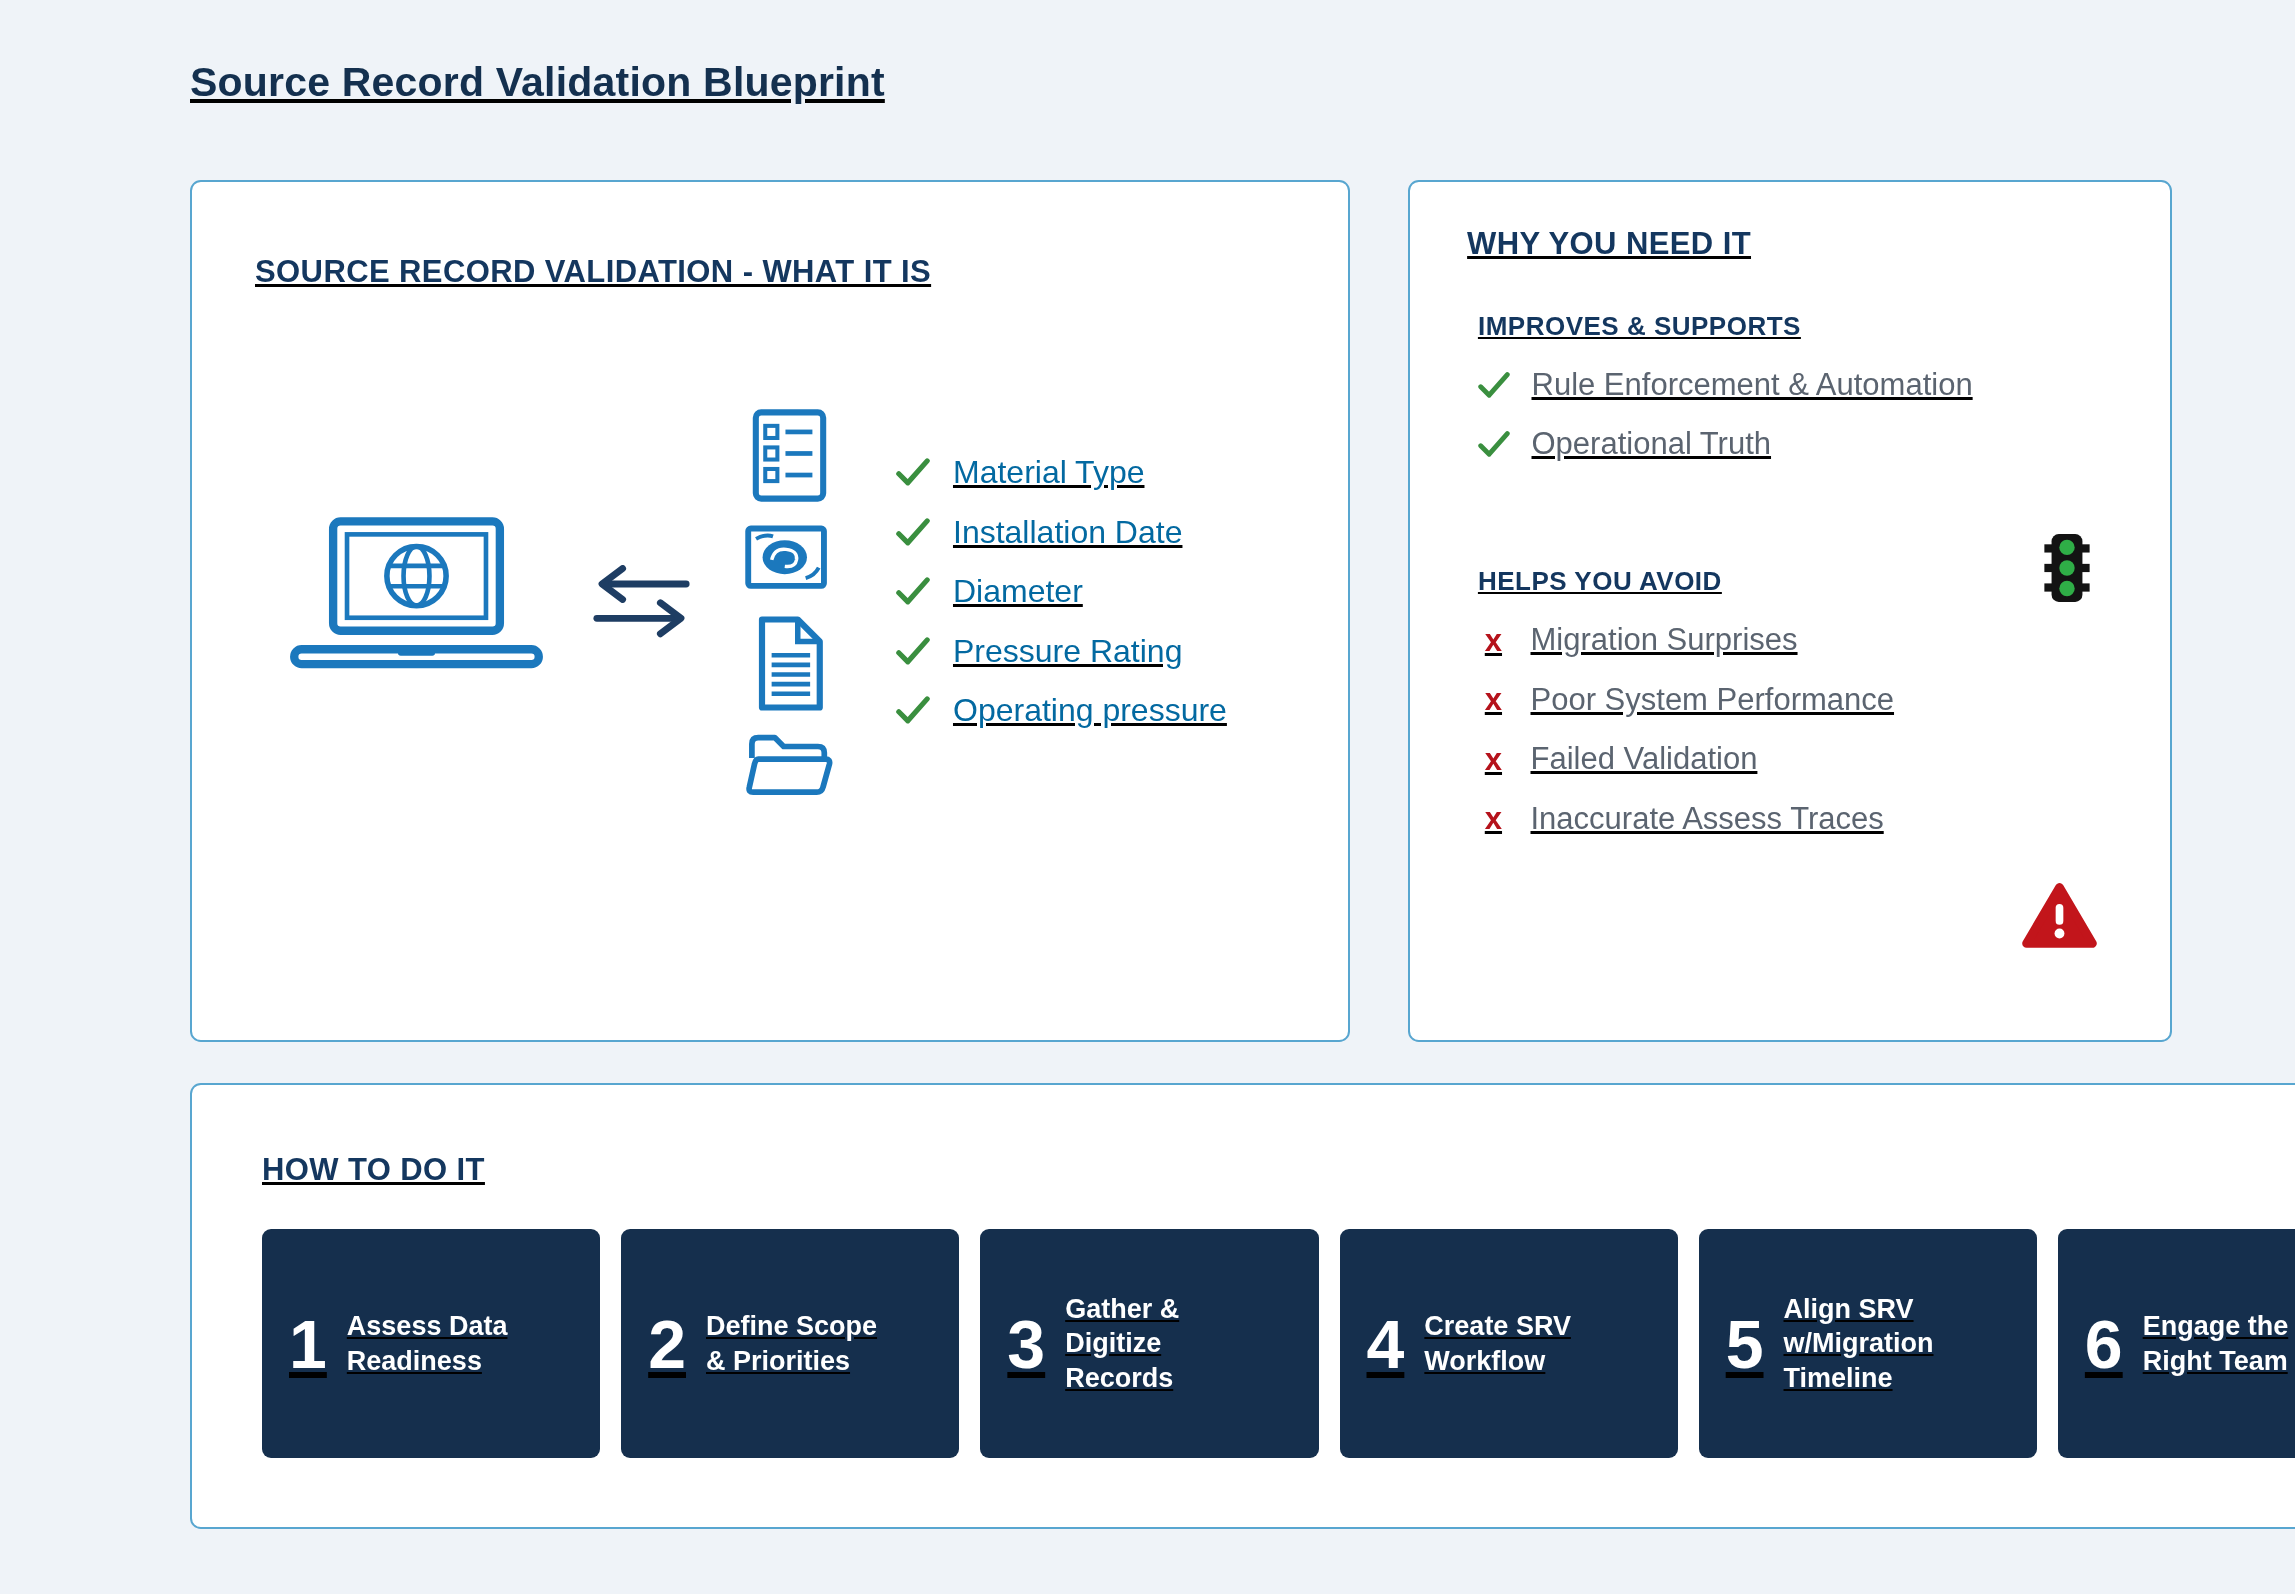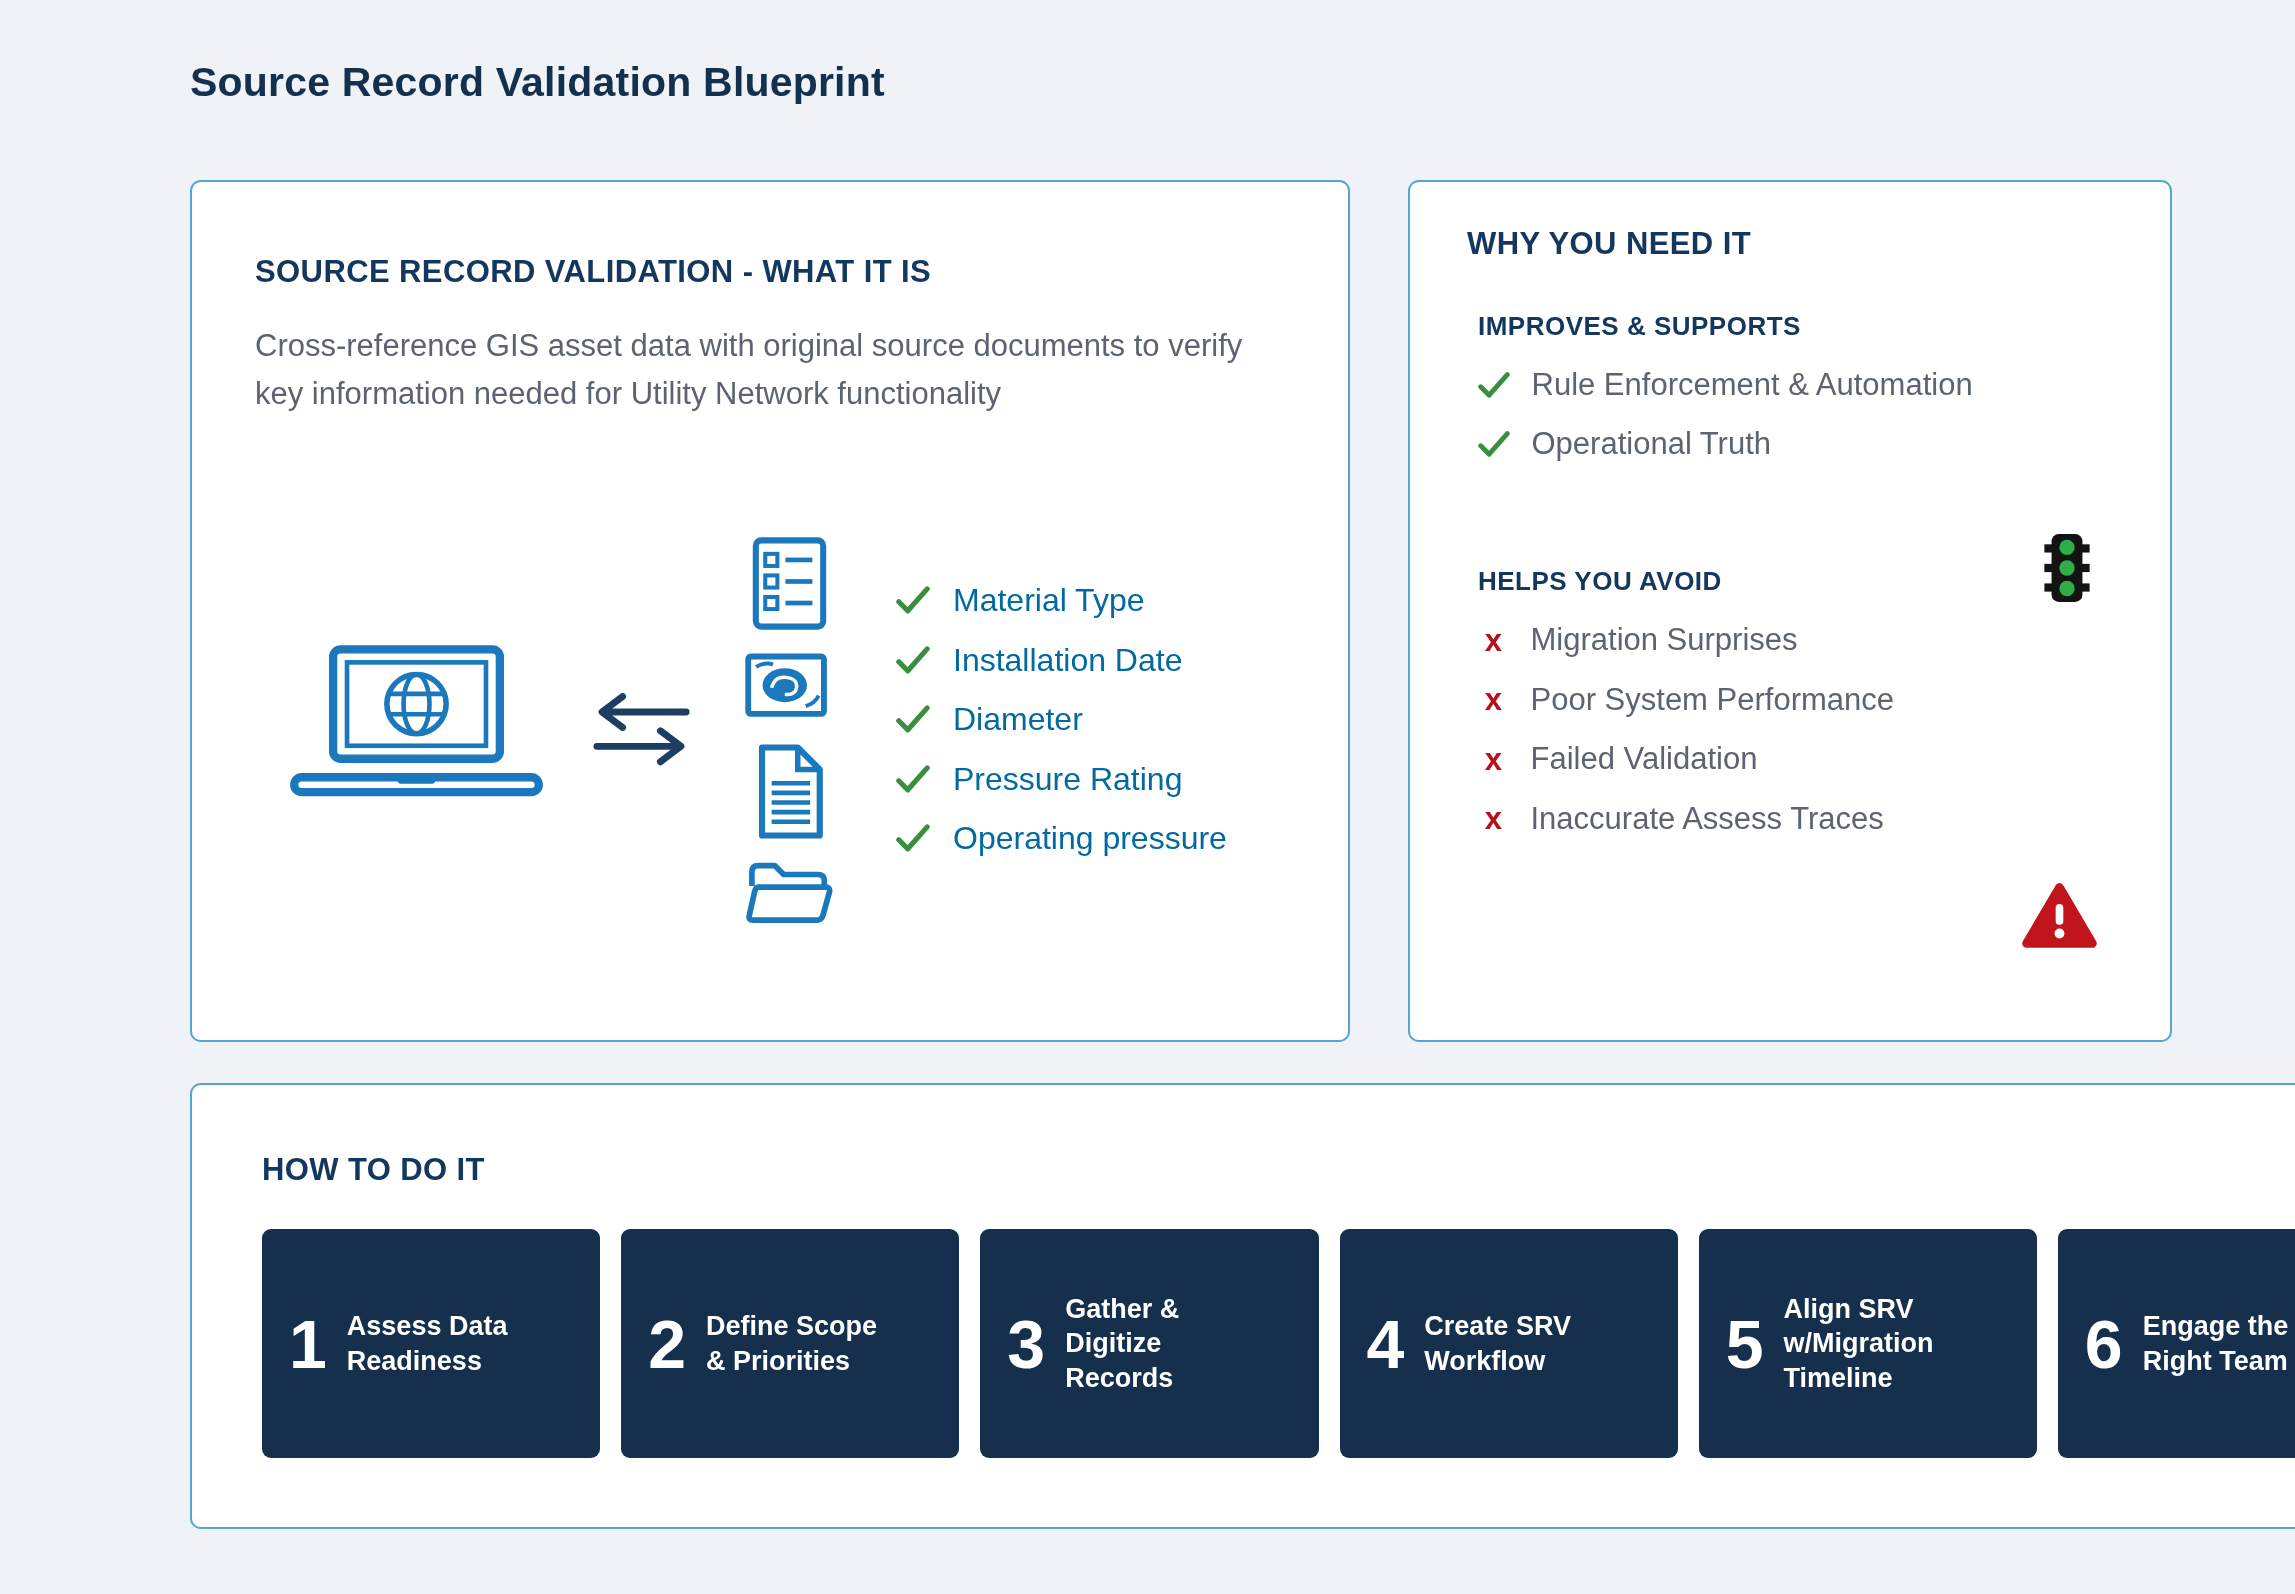--- a/index.html
+++ b/index.html
@@ -8,20 +8,21 @@
     font-family: "Liberation Sans", sans-serif;
     -webkit-font-smoothing: antialiased;
   }
   .page {
     position: relative;
     width: 2295px;
     height: 1594px;
     box-sizing: border-box;
     padding: 43px 0 0 190px;
     overflow: hidden;
+    text-decoration: underline;
   }
   .page-title {
     margin: 16px 0 0 0;
     font-size: 41px;
     font-weight: 700;
     color: #14304f;
     letter-spacing: 0.2px;
   }
   .top-row { display: flex; gap: 58px; margin-top: 74px; width: 1982px; }
   .card {
@@ -104,21 +105,20 @@
 <body>
 
 <div class="page">
 
   <h1 class="page-title">Source Record Validation Blueprint</h1>
 
   <div class="top-row">
 
     <section class="card what-card">
       <h2 class="card-heading">SOURCE RECORD VALIDATION - WHAT IT IS</h2>
-      <p class="what-desc">Cross-reference GIS asset data with original source documents to verify key information needed for Utility Network functionality</p>
 
       <div class="what-visual">
 
         <span class="laptop-wrap">
           <svg width="279" height="176" viewBox="0 0 300 190" fill="none">
             <rect x="60" y="8" width="180" height="118" rx="8" stroke="#1b78bd" stroke-width="9"></rect>
             <rect x="75" y="22" width="150" height="90" stroke="#1b78bd" stroke-width="5"></rect>
             <circle cx="150" cy="67" r="32" stroke="#1b78bd" stroke-width="6"></circle>
             <ellipse cx="150" cy="67" rx="14" ry="32" stroke="#1b78bd" stroke-width="5"></ellipse>
             <line x1="121" y1="56" x2="179" y2="56" stroke="#1b78bd" stroke-width="5"></line>

